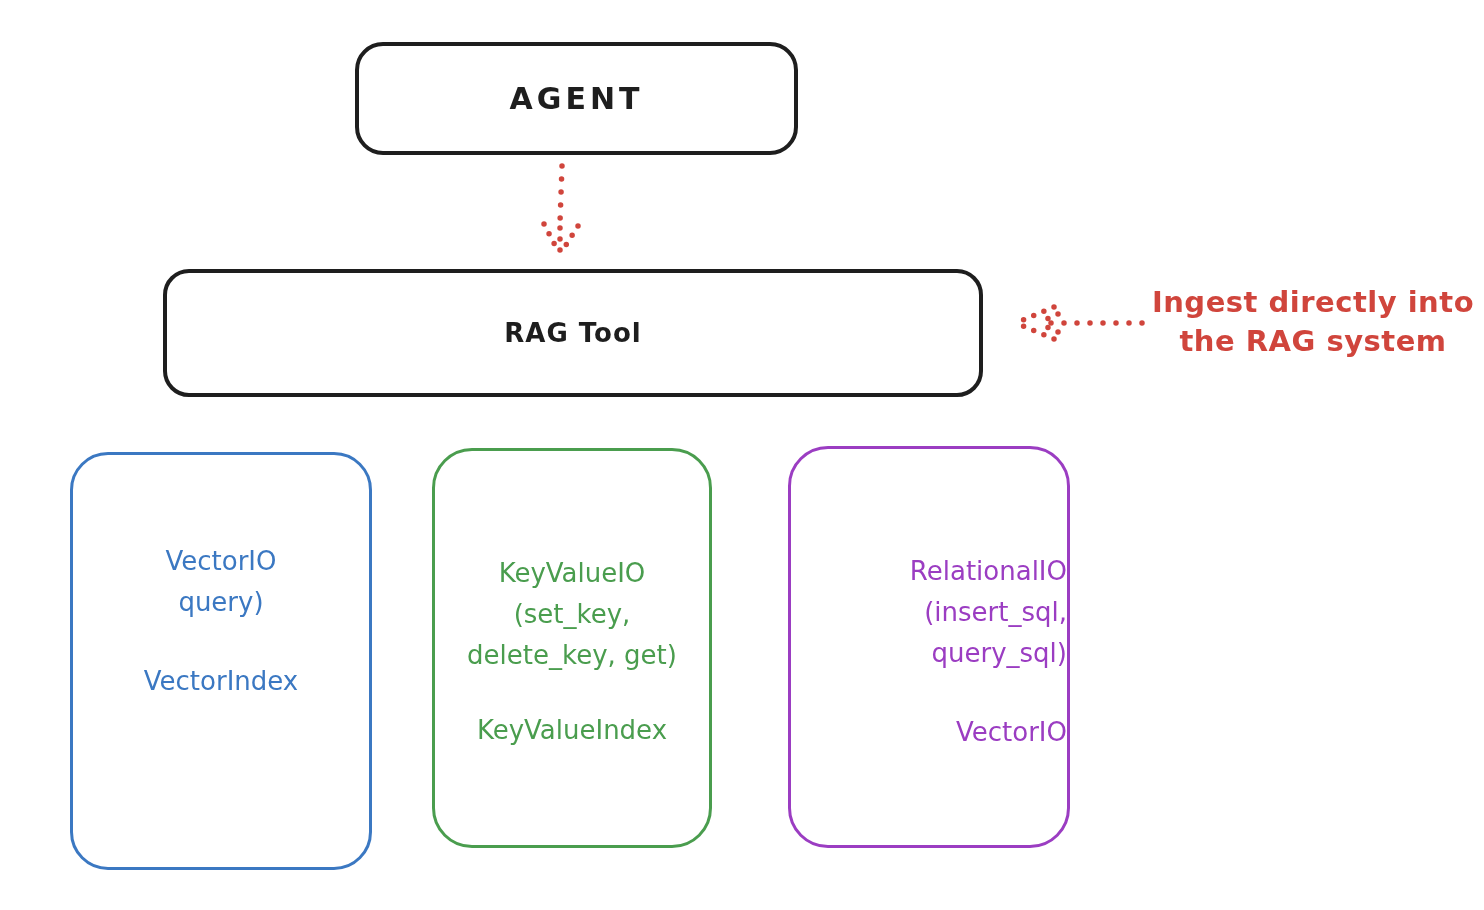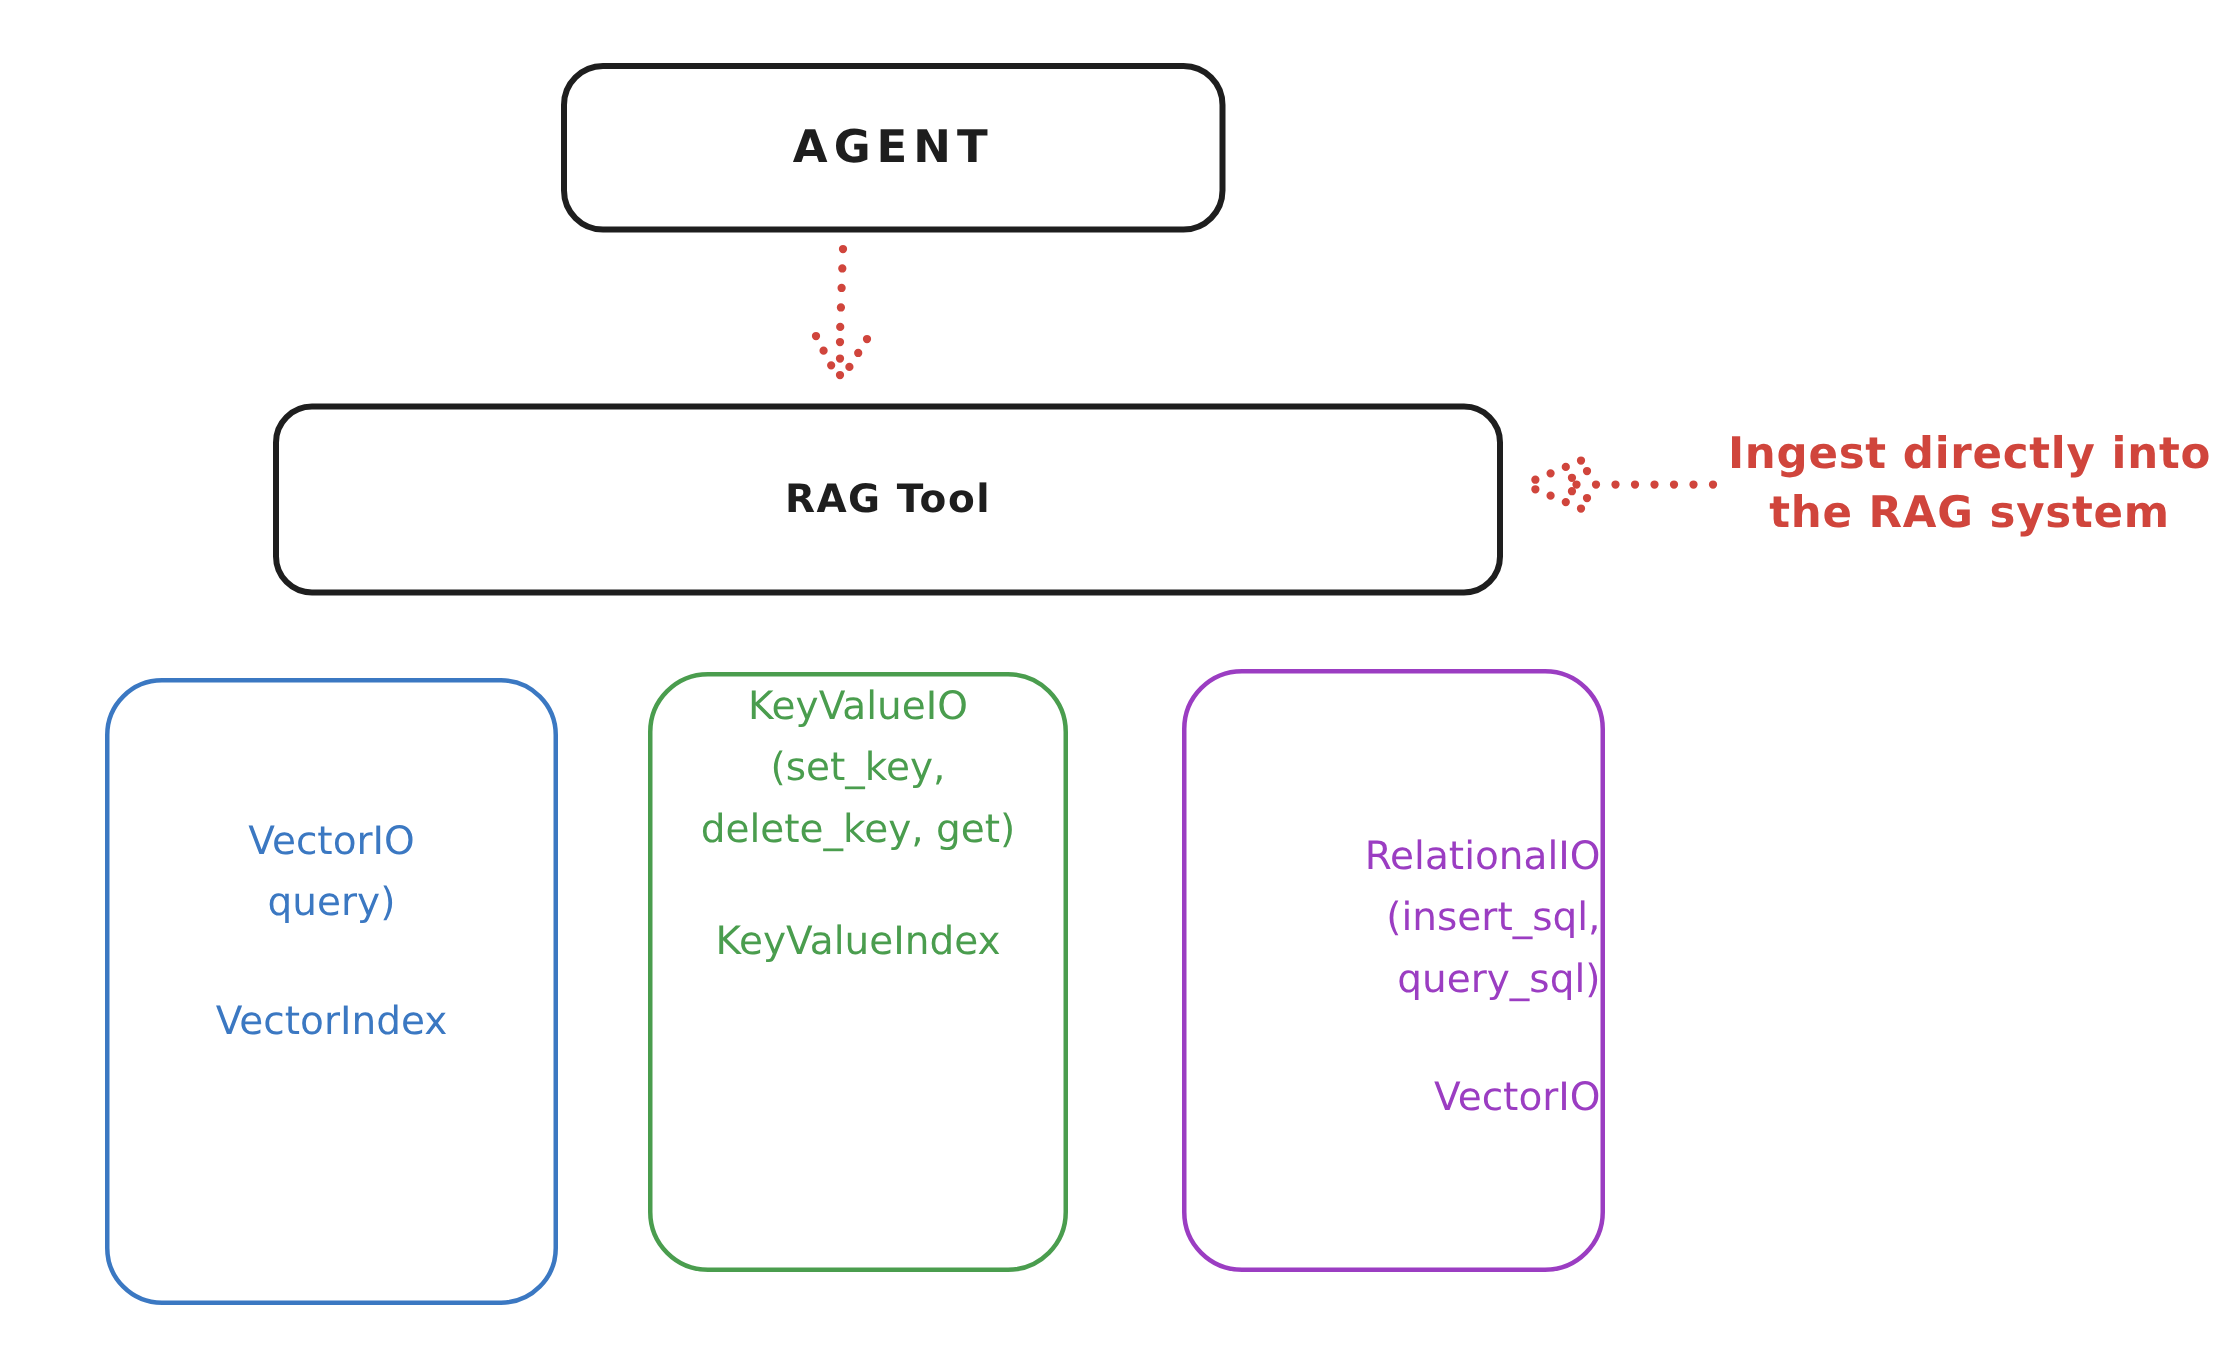--- a/index.html
+++ b/index.html
@@ -20,21 +20,20 @@
   .canvas{position:absolute;left:0;top:0;width:1484px;height:910px;background:var(--bg);}
 
   
   .node{
     position:absolute;
     border:4px solid var(--ink);
     border-radius:28px;
     background:var(--bg);
     display:flex;align-items:center;justify-content:center;
     color:var(--ink);
-    margin-left:19px;
   }
   .node-agent{left:355px;top:42px;width:443px;height:113px;}
   .node-agent .label{
     font-size:30px;font-weight:700;letter-spacing:4px;
   }
   .node-rag{left:163px;top:269px;width:820px;height:128px;border-radius:26px;}
   .node-rag .label{
     font-size:26px;font-weight:600;letter-spacing:1px;
   }
 
@@ -71,20 +70,21 @@
     line-height:41px;
   }
   .card-vector{
     left:70px;top:452px;width:302px;height:418px;
     border:3.5px solid var(--blue);color:var(--blue);
     padding-top:86px;border-radius:38px;
   }
   .card-keyvalue{
     left:432px;top:448px;width:280px;height:400px;
     border:3.5px solid var(--green);color:var(--green);
+    padding-top:102px;
   }
   .card-relational{
     left:788px;top:446px;width:282px;height:402px;
     border:3.5px solid var(--purple);color:var(--purple);
     padding-top:102px;
     align-items:flex-end;
   }
   .card-gap{height:38px;}
   .card-keyvalue .card-gap{height:34px;}
 </style>

